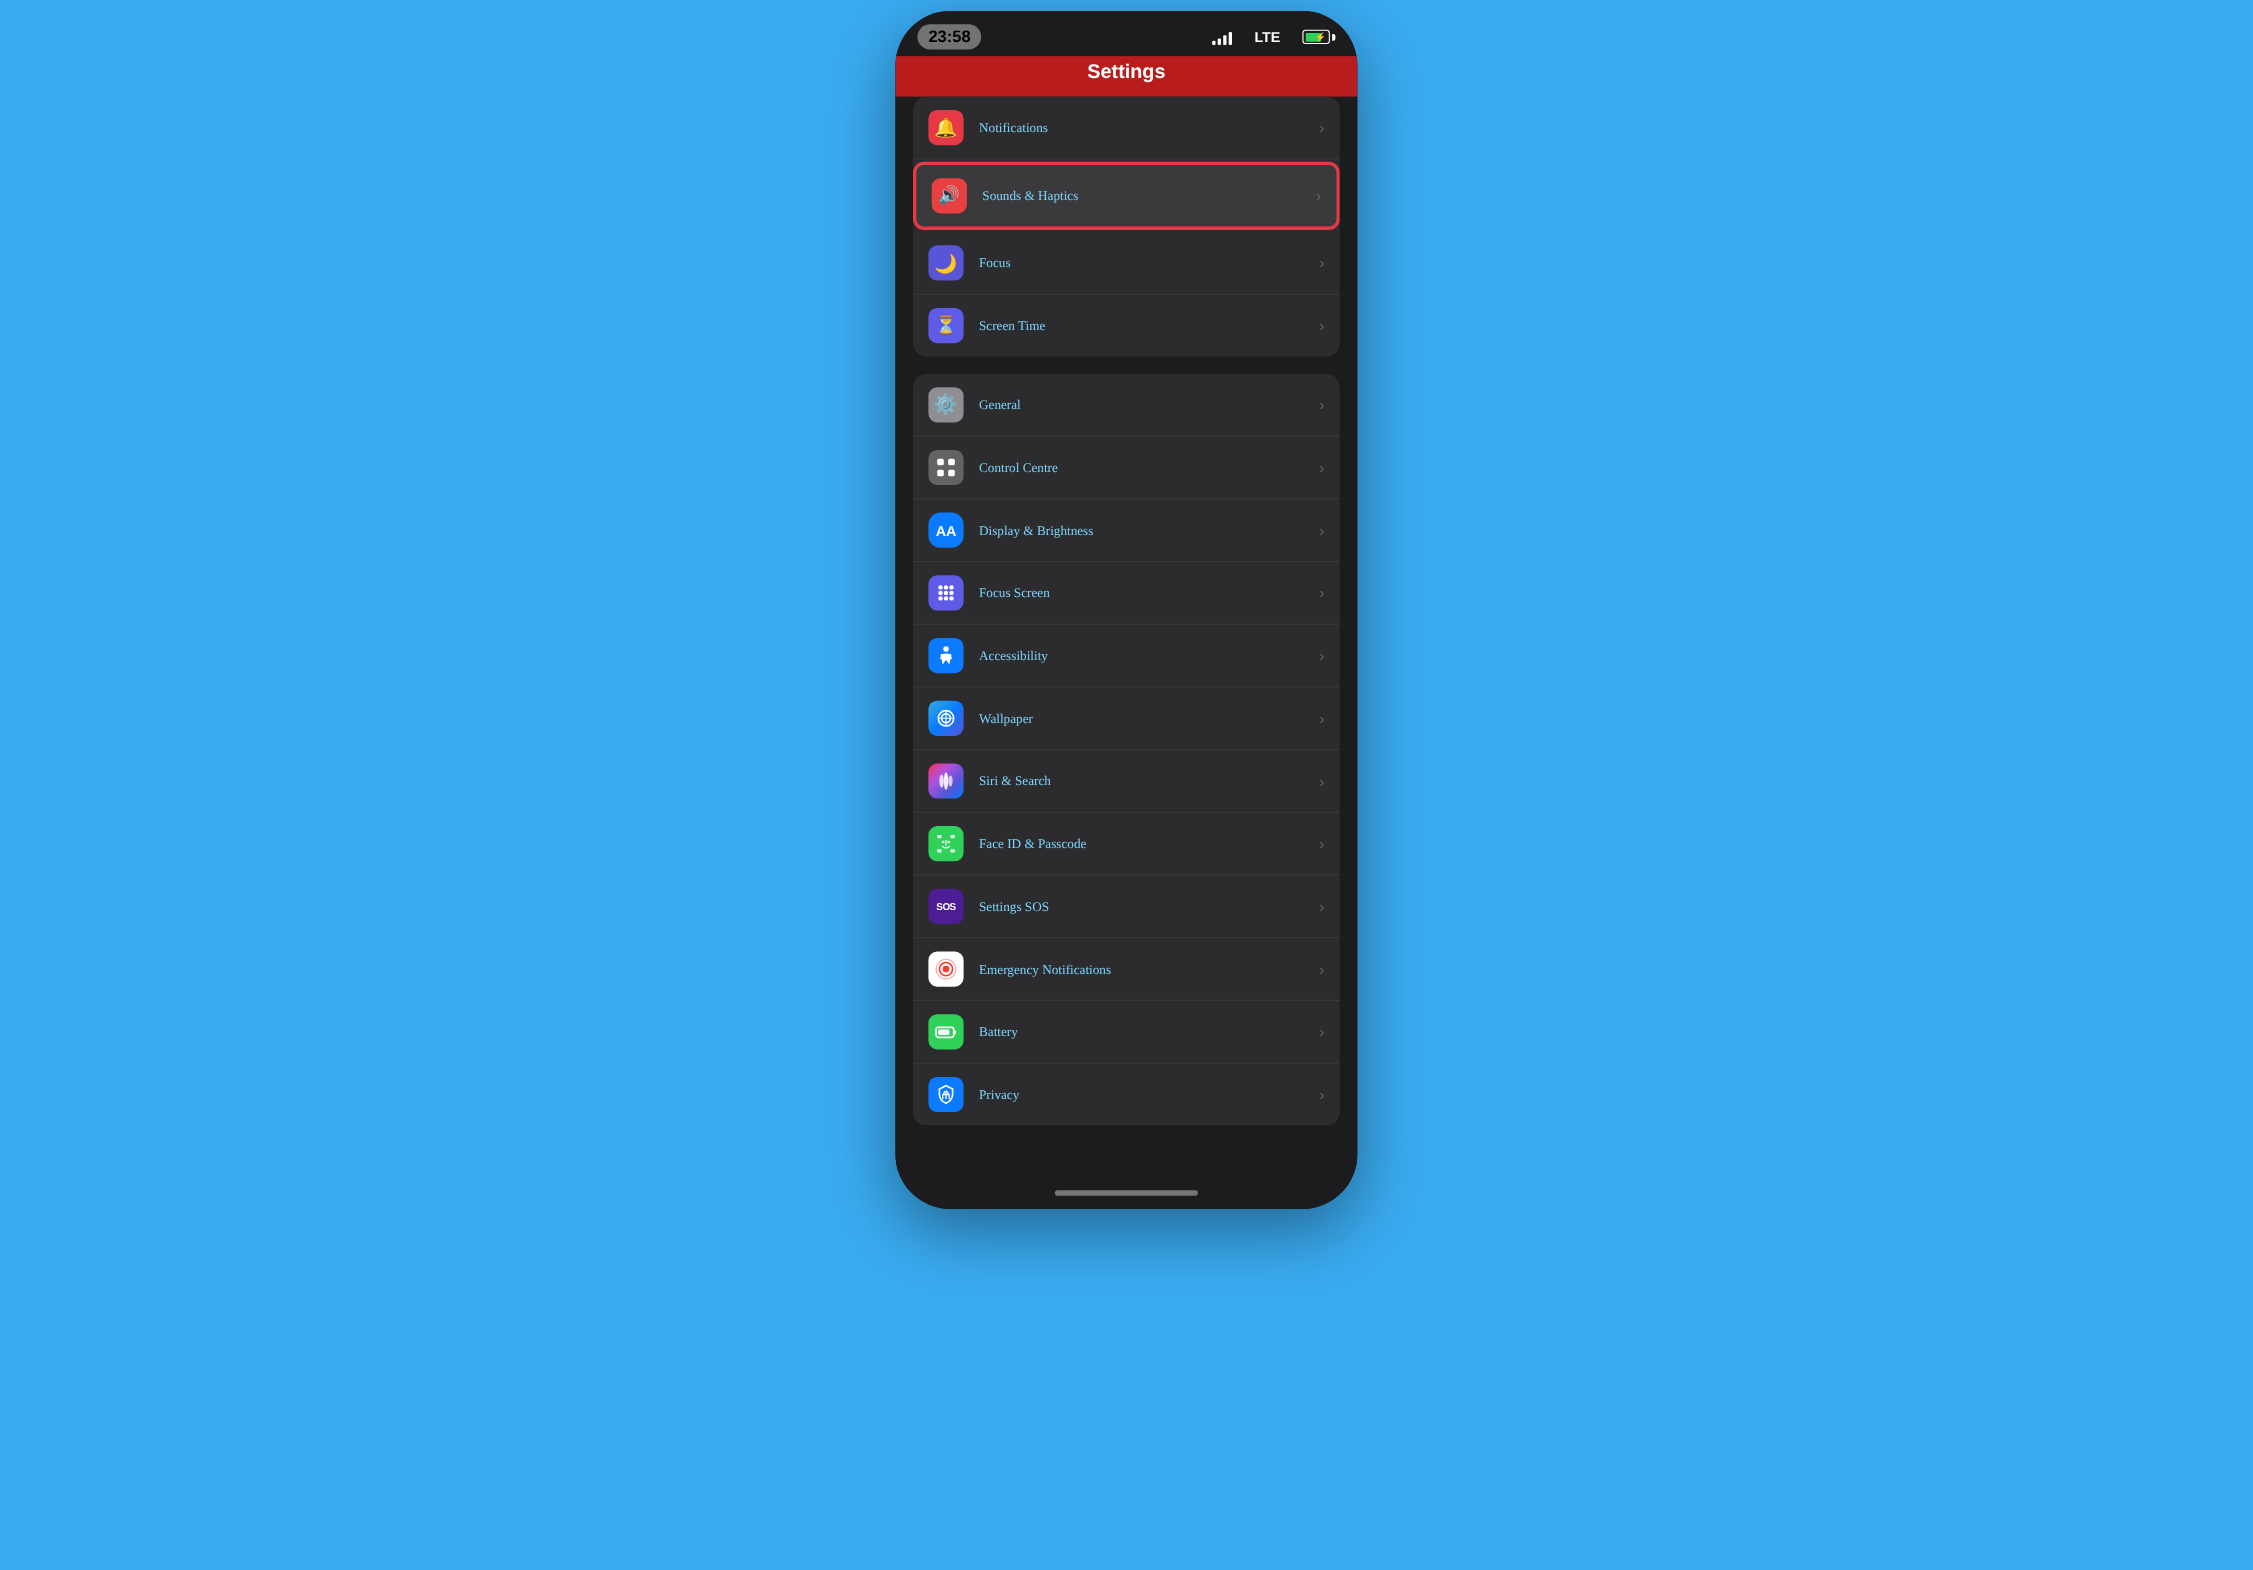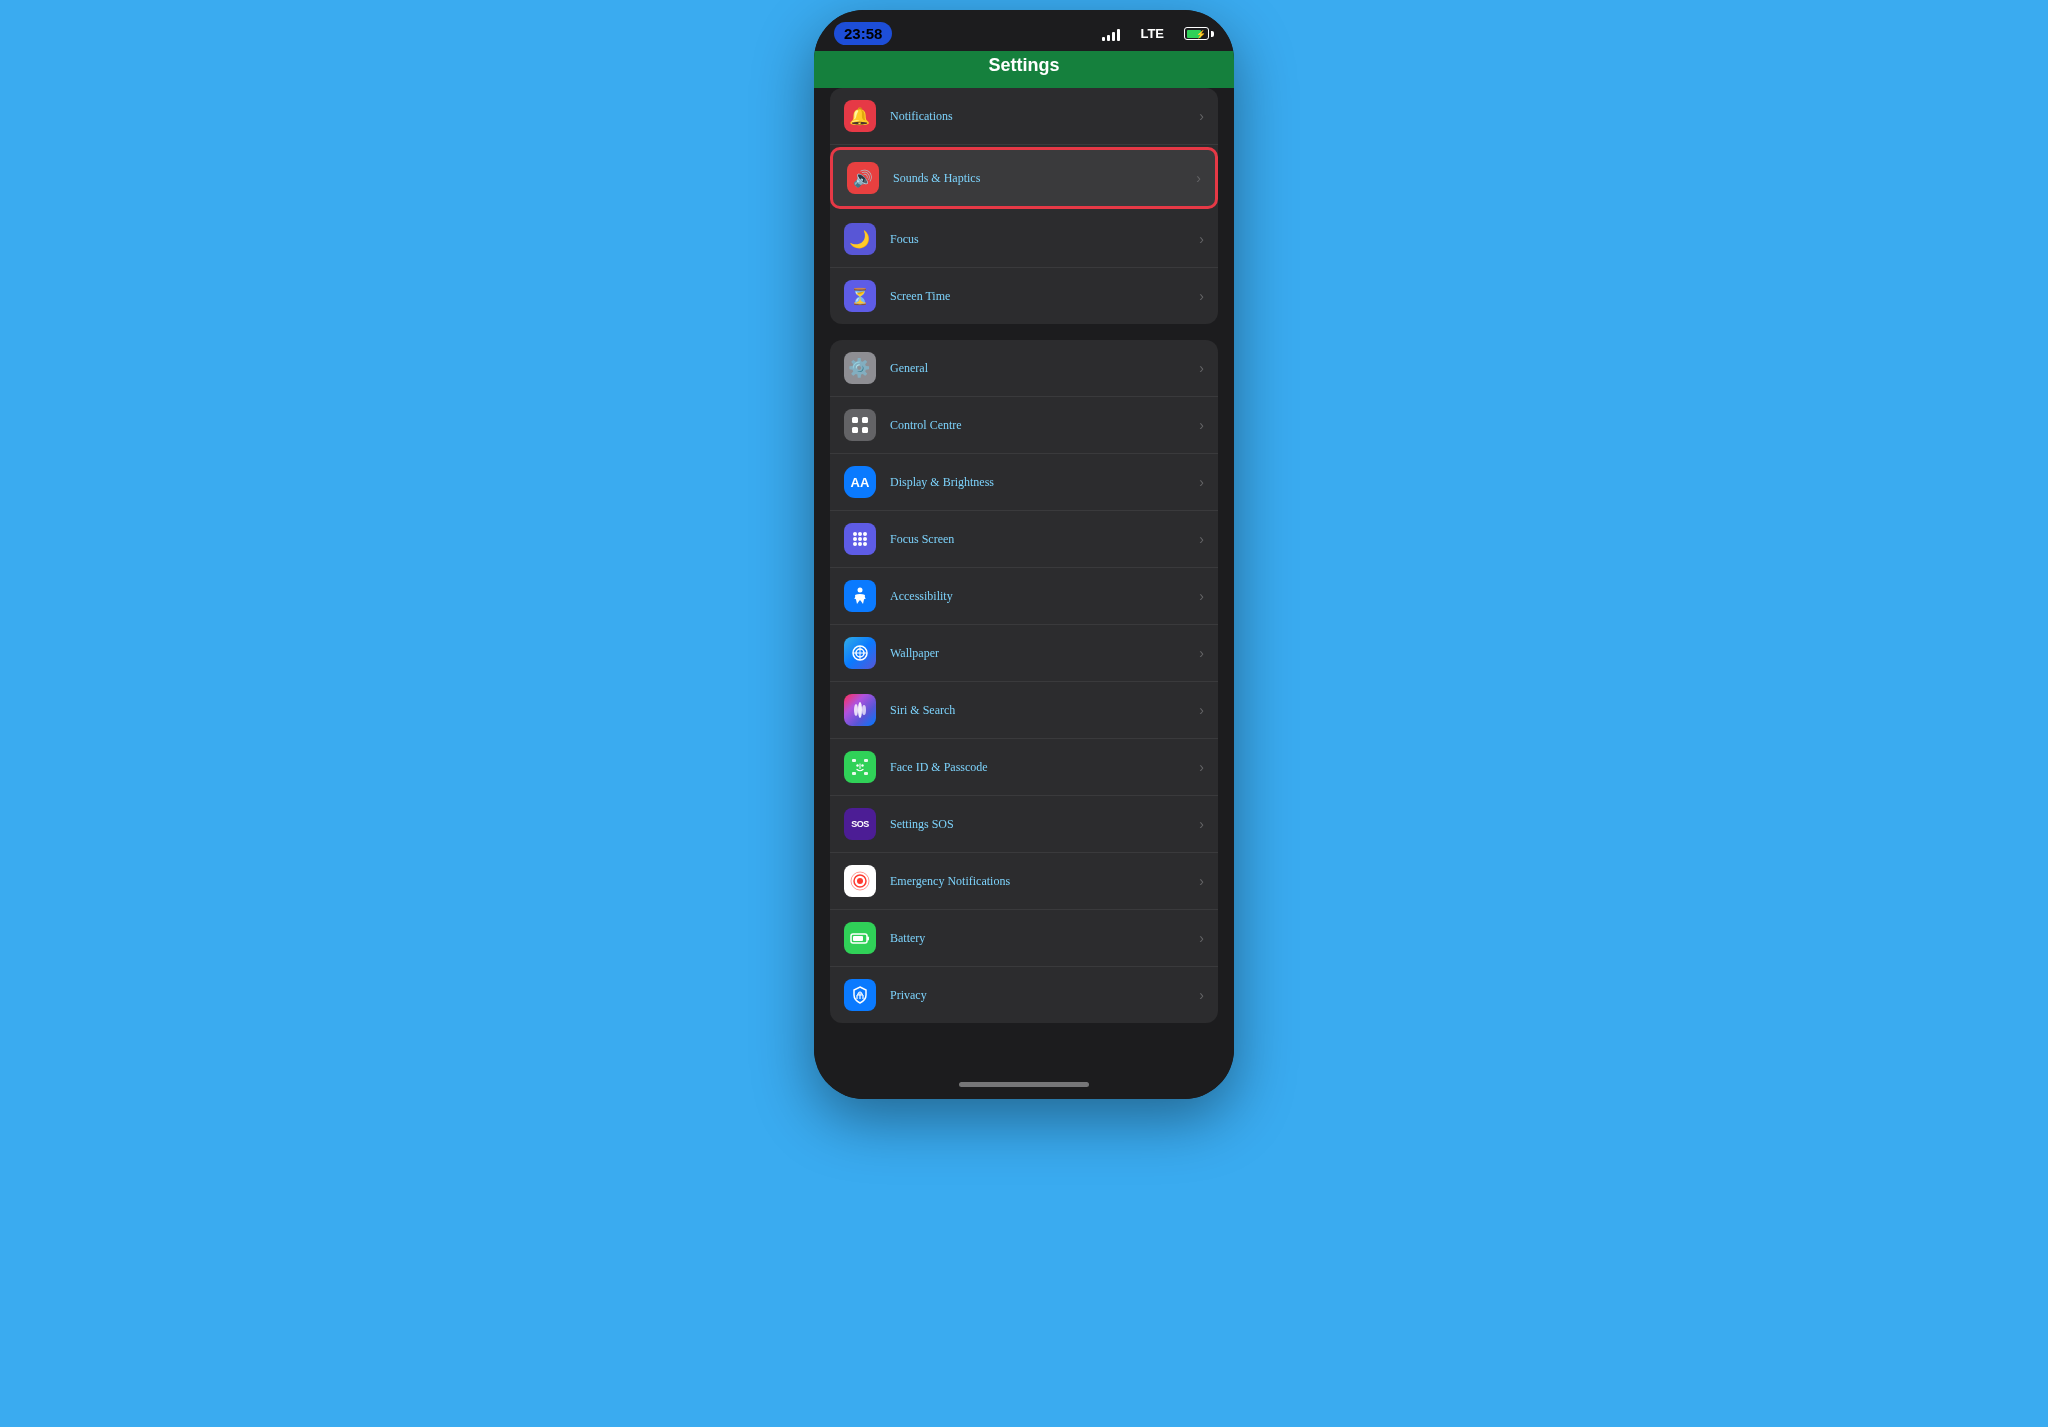--- a/index.html
+++ b/index.html
@@ -28,21 +28,21 @@
     
     .status-bar {
       background-color: #1c1c1e;
       padding: 12px 20px 6px;
       display: flex;
       justify-content: space-between;
       align-items: center;
     }
 
     .status-time {
-      background-color: #1d4ed8;
+      background-color: #737373;
       color: #000;
       font-weight: 700;
       font-size: 15px;
       padding: 3px 10px;
       border-radius: 20px;
     }
 
     .status-right {
       display: flex;
       align-items: center;
@@ -114,21 +114,21 @@
       transform: translateY(-50%);
     }
 
     
     .page-title {
       text-align: center;
       color: #fff;
       font-size: 18px;
       font-weight: 600;
       padding: 4px 0 12px;
-      background-color: #15803d;
+      background-color: #b91c1c;
     }
 
     
     .settings-content {
       background-color: #1c1c1e;
       padding: 0 16px;
       padding-bottom: 30px;
     }
 
     

